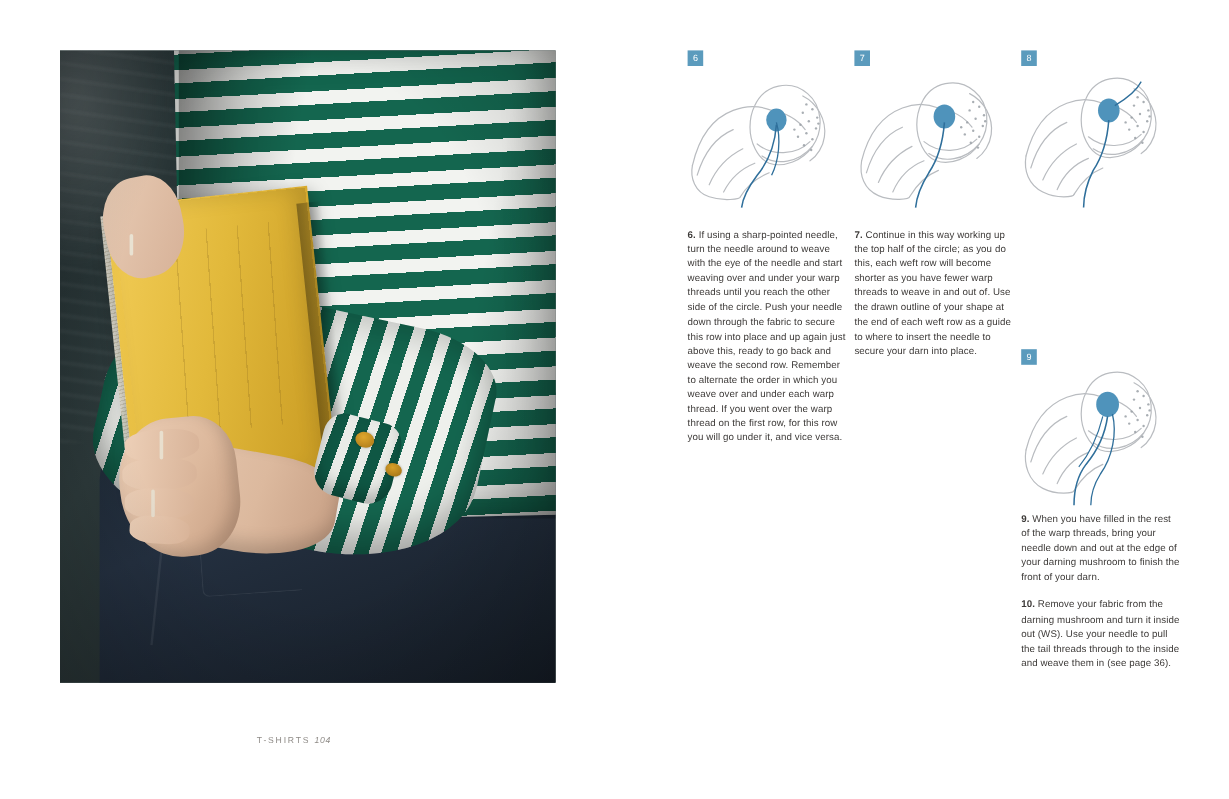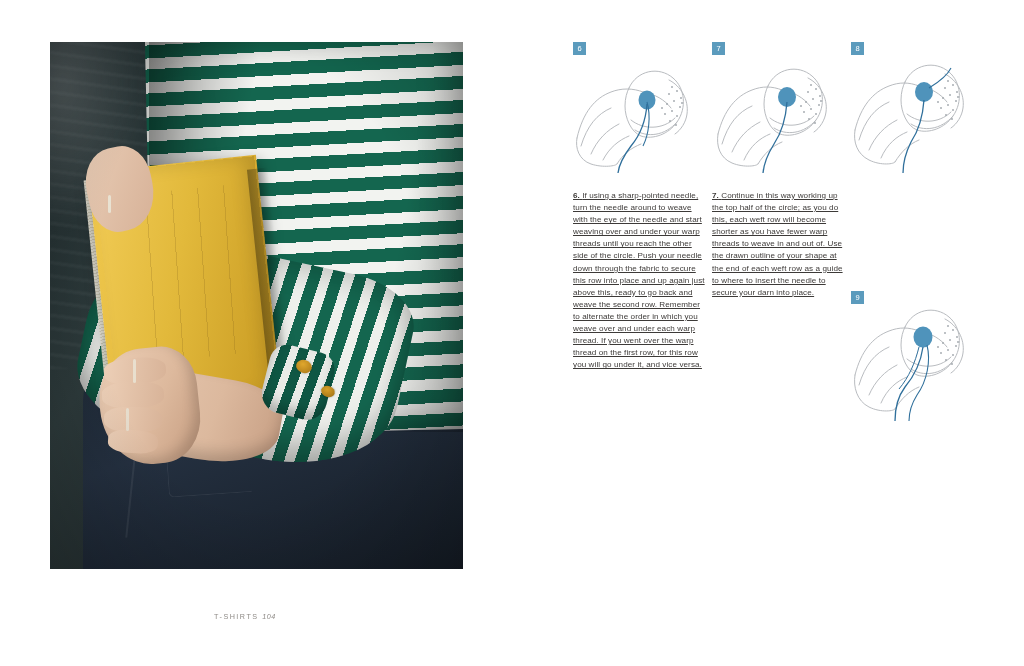--- a/index.html
+++ b/index.html
@@ -289,21 +289,21 @@
 
   .body-text {
     font-family: "Liberation Sans", sans-serif;
     font-size: 8.1px;
     line-height: 12.1px;
     color: #3d3a38;
     letter-spacing: .08px;
   }
   .body-text b { font-weight: 700; }
   .step { margin: 0 0 11px 0; }
-  .text-block { margin-top: 16px; text-decoration: underline; }
+  .text-block { margin-top: 16px; }
 
   
   .fig-9-wrap {
     position: absolute;
     left: 339px;
     top: 291px;
     width: 132px;
   }
   .text-9-wrap {
     position: absolute;
@@ -549,17 +549,25 @@
             <ellipse cx="72" cy="46" rx="9.5" ry="10.5" fill="#4f93bb"></ellipse>
             <path d="M72 56 C70 70 64 84 54 96 C48 104 44 116 44 130" fill="none" stroke="#2f6f9b" stroke-width="1.3"></path>
             <path d="M76 54 C80 70 76 90 66 104 C61 112 58 120 58 130" fill="none" stroke="#2f6f9b" stroke-width="1.1"></path>
             <path d="M68 56 C64 72 58 86 48 98" fill="none" stroke="#2f6f9b" stroke-width="1"></path>
           </g>
         </svg>
       </div>
     </div>
 
     <div class="text-9-wrap body-text">
+      <p class="step">
+        <b>9.</b>
+        <span>When you have filled in the rest of the warp threads, bring your needle down and out at the edge of your darning mushroom to finish the front of your darn.</span>
+      </p>
+      <p class="step">
+        <b>10.</b>
+        <span>Remove your fabric from the darning mushroom and turn it inside out (WS). Use your needle to pull the tail threads through to the inside and weave them in (see page 36).</span>
+      </p>
     </div>
 
   </div>
 
 </div>
 
 </body></html>

